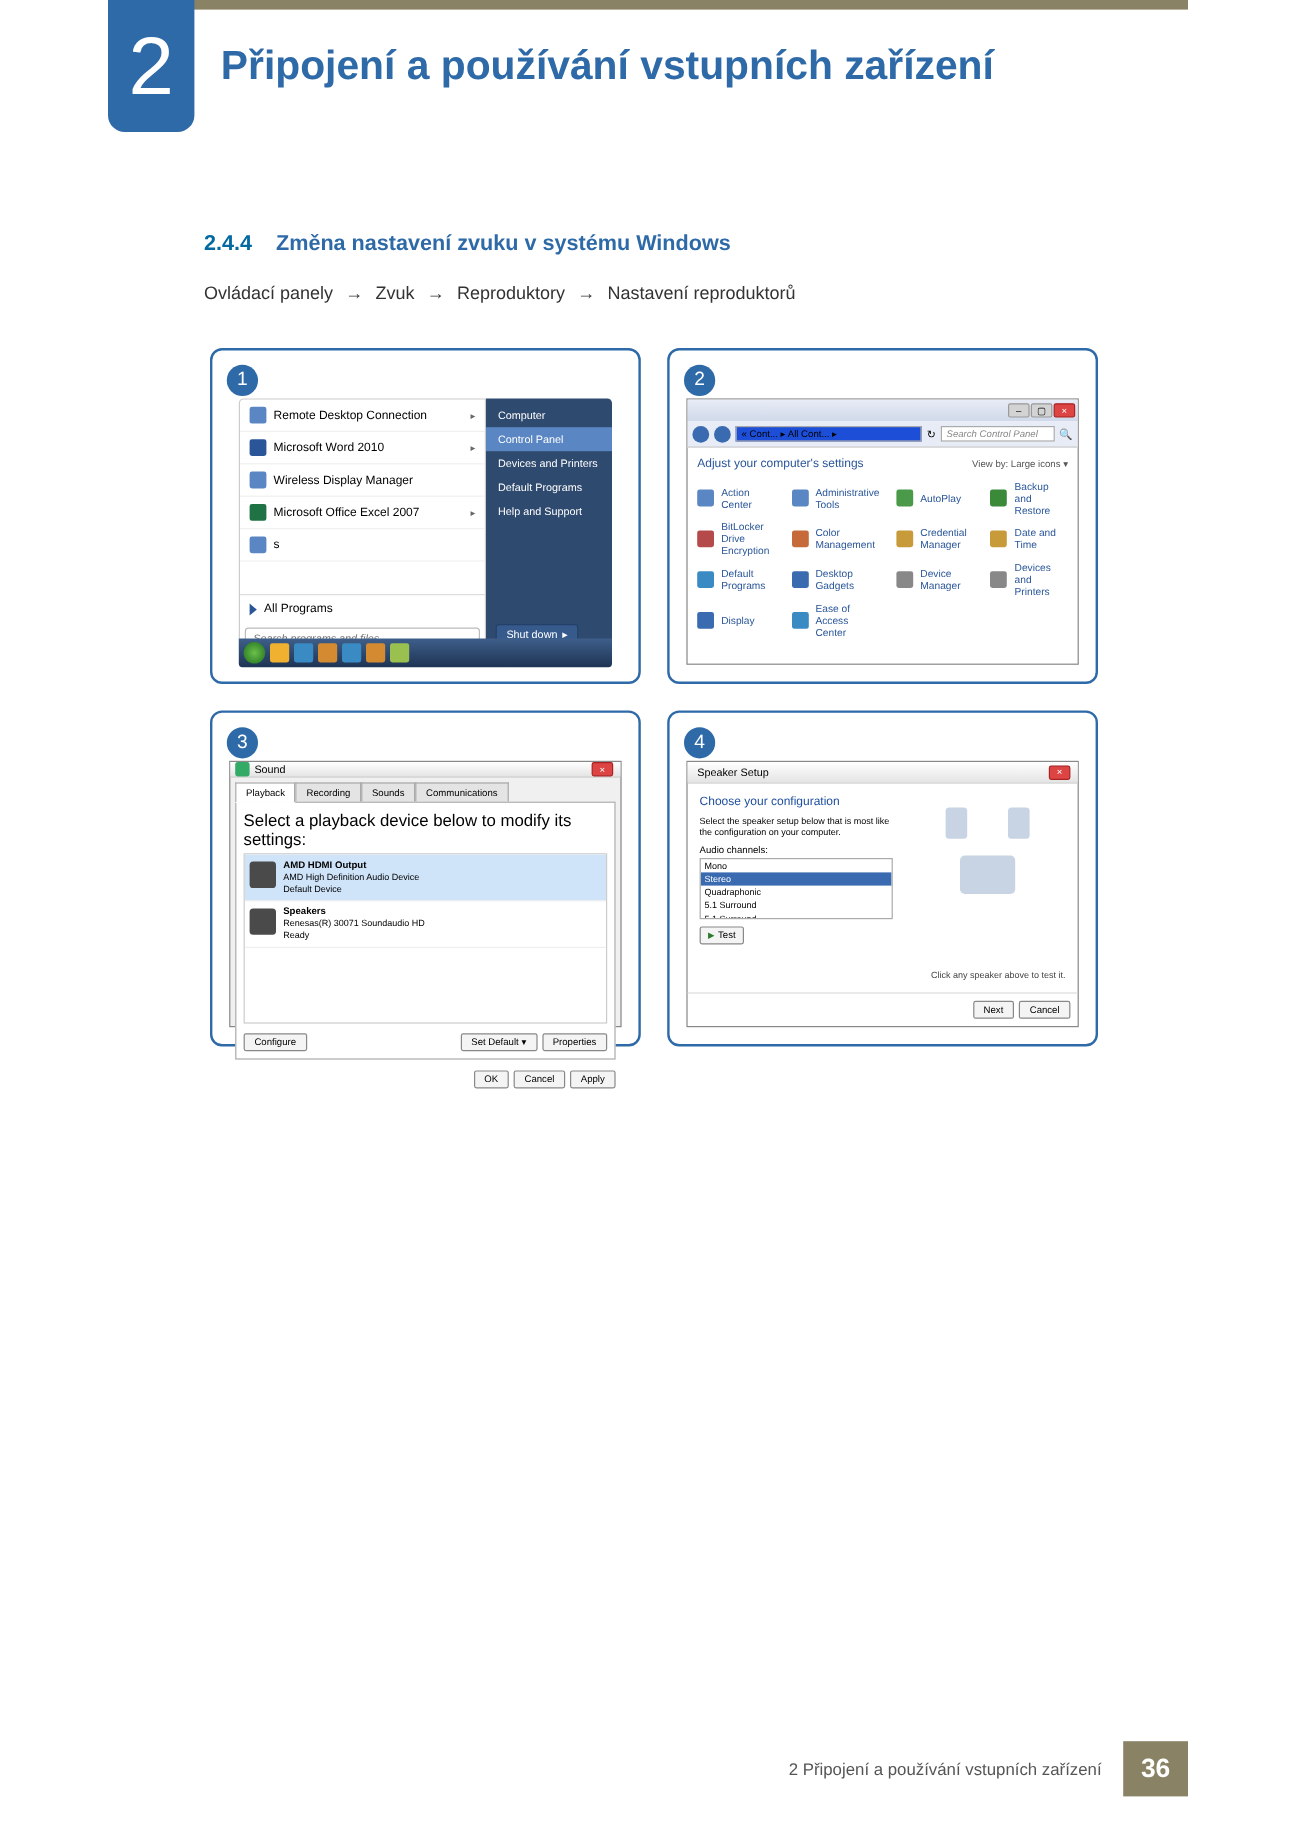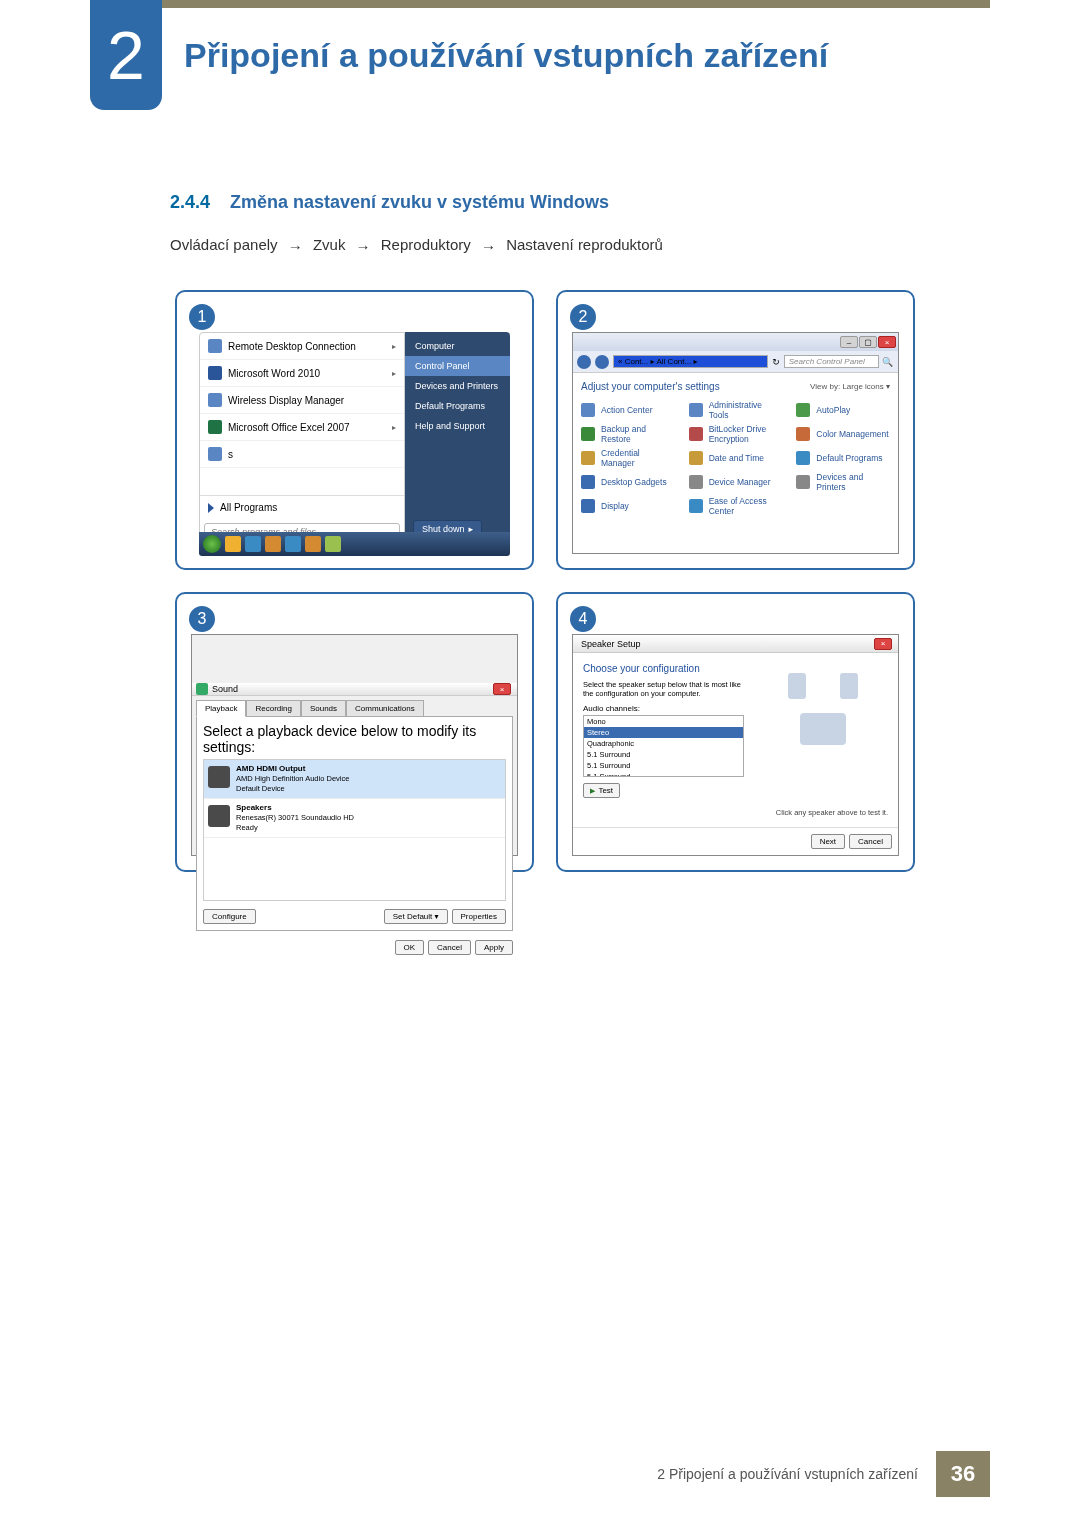--- a/index.html
+++ b/index.html
@@ -39,25 +39,25 @@
   .wbtns { margin-left: auto; display: flex; gap: 1px; padding-right: 2px; }
   .wbtn { width: 18px; height: 12px; background: #d3d3d3; border: 1px solid #999; border-radius: 2px; font-size: 8px; display: flex; align-items: center; justify-content: center; }
   .wbtn.close { background: #d44; color: #fff; border-color: #a22; }
   .cp-addr { height: 22px; background: #e8ecf6; display: flex; align-items: center; gap: 4px; padding: 0 4px; border-bottom: 1px solid #ccc; }
   .nav-ball { width: 14px; height: 14px; border-radius: 50%; background: #3a6ab0; }
   .addr-box { flex: 1; background: #1d4ed8; border: 1px solid #aaa; padding: 1px 4px; font-size: 8px; display: flex; align-items: flex-start; gap: 2px; }
   .search-box { width: 95px; background: #fff; border: 1px solid #aaa; padding: 1px 4px; font-size: 8px; color: #888; font-style: italic; }
   .cp-body { flex: 1; padding: 8px; overflow: hidden; }
   .cp-body-head { color: #2a5699; font-size: 10px; margin-bottom: 8px; display: flex; justify-content: space-between; align-items: center; }
   .cp-body-head .view { color: #555; font-size: 8px; }
-  .cp-grid { display: grid; grid-template-columns: 1fr 1fr 1fr; gap: 4px 14px; }
+  .cp-grid { display: grid; grid-template-columns: 1fr 1fr 1fr 1fr; gap: 4px 14px; }
   .cp-item { display: flex; align-items: center; gap: 6px; font-size: 8.5px; color: #2a5699; }
   .cp-item .cic { width: 14px; height: 14px; flex-shrink: 0; border-radius: 2px; }
   .snd-window { position: absolute; top: 40px; left: 14px; right: 14px; bottom: 14px; border: 1px solid #888; background: #f0f0f0; font-size: 9px; display: flex; flex-direction: column; }
-  .snd-title { height: 18px; background: linear-gradient(#fff,#e4e4e4); display: flex; align-items: center; padding: 0 4px; gap: 4px; border-bottom: 1px solid #ccc; margin-top: 48px; }
+  .snd-title { height: 18px; background: linear-gradient(#fff,#e4e4e4); display: flex; align-items: center; padding: 0 4px; gap: 4px; border-bottom: 1px solid #ccc; }
   .snd-title .sic { width: 12px; height: 12px; background: #3a6; border-radius: 2px; }
   .snd-tabs { display: flex; padding: 4px 4px 0 4px; gap: 0; font-size: 8px; }
   .snd-tab { padding: 3px 8px; border: 1px solid #aaa; background: #e4e4e4; border-bottom: none; }
   .snd-tab.active { background: #fff; border-bottom: 1px solid #fff; position: relative; z-index: 2; }
   .snd-body { margin: 0 4px 4px 4px; background: #fff; border: 1px solid #aaa; flex: 1; padding: 6px; position: relative; top: -1px; }
   .snd-instr { font-size: 14px; margin-bottom: 4px; }
   .snd-list { border: 1px solid #ccc; height: 142px; overflow: hidden; }
   .snd-dev { display: flex; align-items: flex-start; gap: 6px; padding: 4px; border-bottom: 1px solid #eee; }
   .snd-dev.sel { background: #cfe3f9; }
   .snd-dev .dic { width: 22px; height: 22px; background: #4a4a4a; border-radius: 3px; margin-top: 2px; }
@@ -66,21 +66,21 @@
   .snd-btns { display: flex; justify-content: space-between; margin-top: 8px; }
   .btn { font-size: 8px; padding: 2px 8px; border: 1px solid #888; background: #f4f4f4; border-radius: 2px; }
   .snd-foot { display: flex; justify-content: flex-end; gap: 4px; padding: 4px; }
   .spk-window { position: absolute; top: 40px; left: 14px; right: 14px; bottom: 14px; border: 1px solid #888; background: #fff; font-size: 9px; display: flex; flex-direction: column; }
   .spk-title { height: 18px; background: linear-gradient(#fff,#e4e4e4); display: flex; align-items: center; padding: 0 4px; gap: 4px; border-bottom: 1px solid #ccc; }
   .spk-body { flex: 1; padding: 10px; display: flex; gap: 14px; }
   .spk-left { flex: 1; }
   .spk-left h4 { color: #1e4e9c; font-size: 10px; font-weight: normal; margin-bottom: 6px; }
   .spk-desc { font-size: 7.5px; margin-bottom: 6px; }
   .spk-lbl { font-size: 8px; margin-bottom: 2px; }
-  .spk-list { border: 1px solid #aaa; height: 62px; font-size: 7.5px; overflow: hidden; }
+  .spk-list { border: 1px solid #aaa; height: 51px; font-size: 7.5px; overflow: hidden; }
   .spk-opt { padding: 1px 3px; }
   .spk-opt.sel { background: #3a6ab0; color: #fff; }
   .spk-test { margin-top: 6px; display: inline-flex; align-items: center; gap: 3px; border: 1px solid #888; padding: 2px 6px; font-size: 8px; background: #f4f4f4; border-radius: 2px; }
   .spk-test::before { content: "▶"; color: #2a7a2a; font-size: 7px; }
   .spk-right { width: 130px; position: relative; }
   .spk-right .speaker { width: 18px; height: 26px; background: #c8d4e4; border-radius: 3px; position: absolute; }
   .spk-right .sp1 { top: 10px; left: 30px; }
   .spk-right .sp2 { top: 10px; right: 30px; }
   .spk-right .sub { width: 46px; height: 32px; background: #c8d4e4; border-radius: 4px; position: absolute; top: 50px; left: 42px; }
   .spk-click { position: absolute; bottom: 0; right: 0; font-size: 7.5px; color: #444; }

